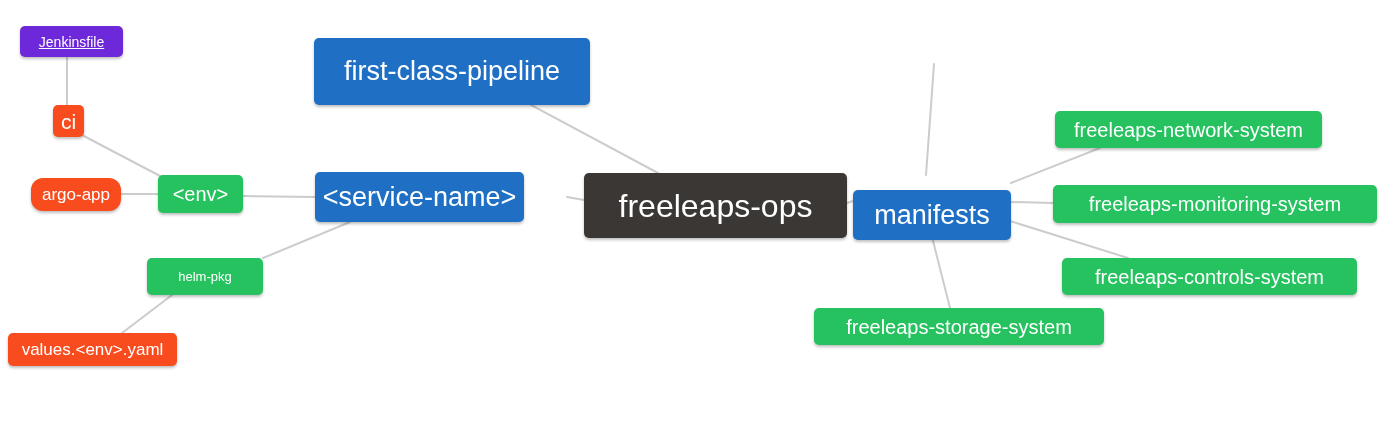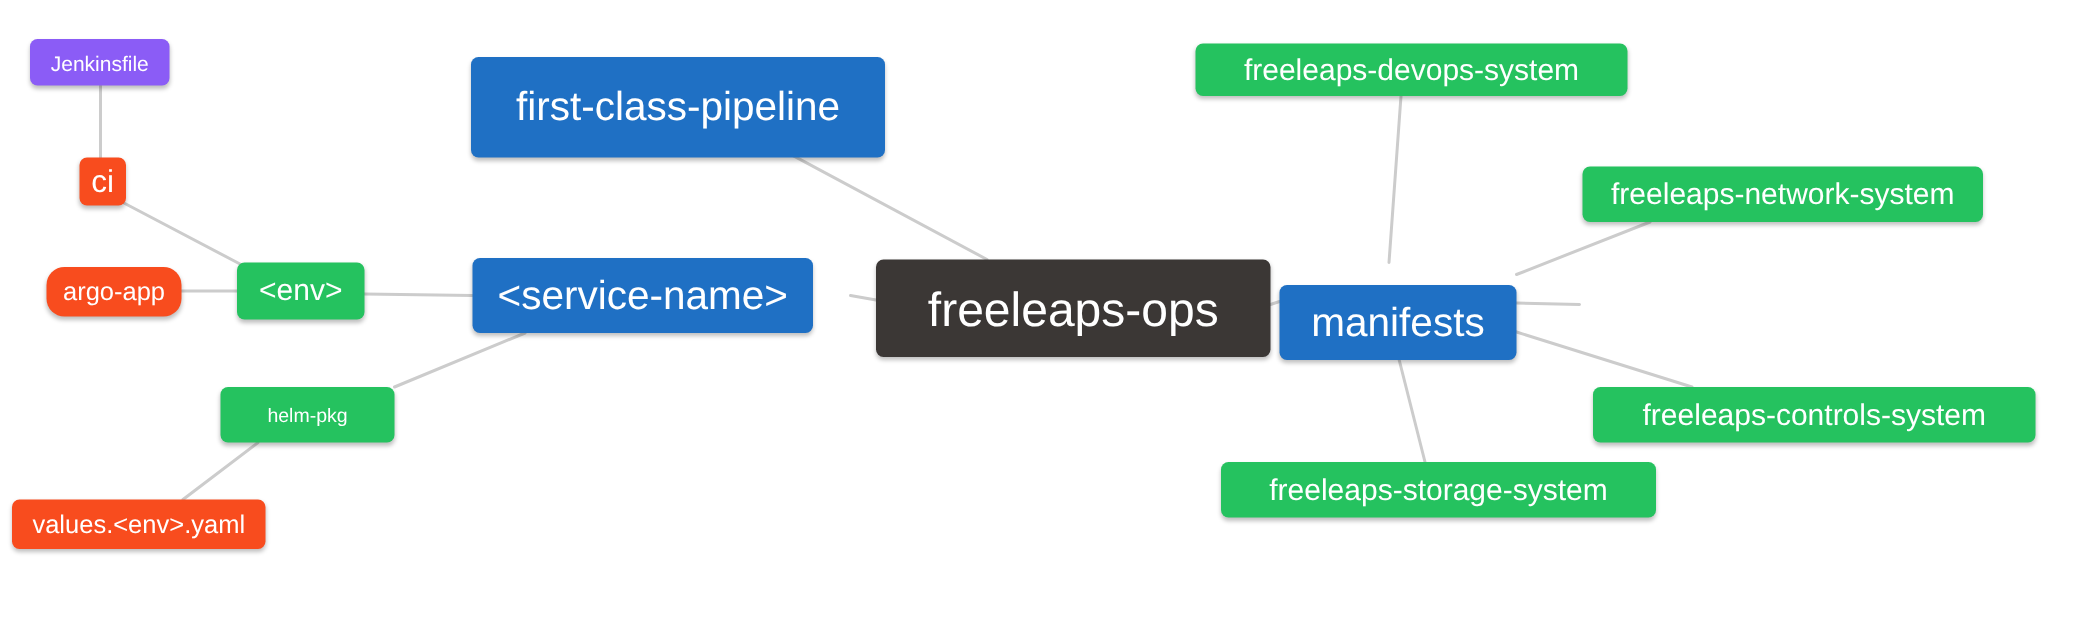--- a/index.html
+++ b/index.html
@@ -49,27 +49,27 @@
       <line x1="172" y1="295" x2="122" y2="333" stroke="#cccccc" stroke-width="2" stroke-linecap="round"></line>
       <line x1="503" y1="90" x2="658" y2="173" stroke="#cccccc" stroke-width="2" stroke-linecap="round"></line>
       <line x1="567" y1="197" x2="584" y2="200" stroke="#cccccc" stroke-width="2" stroke-linecap="round"></line>
       <line x1="847" y1="203" x2="853" y2="201" stroke="#cccccc" stroke-width="2" stroke-linecap="round"></line>
       <line x1="934" y1="64" x2="926" y2="175" stroke="#cccccc" stroke-width="2" stroke-linecap="round"></line>
       <line x1="1011" y1="183" x2="1100" y2="148" stroke="#cccccc" stroke-width="2" stroke-linecap="round"></line>
       <line x1="1011" y1="202" x2="1053" y2="203" stroke="#cccccc" stroke-width="2" stroke-linecap="round"></line>
       <line x1="1010" y1="221" x2="1128" y2="258" stroke="#cccccc" stroke-width="2" stroke-linecap="round"></line>
       <line x1="929" y1="225" x2="950" y2="308" stroke="#cccccc" stroke-width="2" stroke-linecap="round"></line>
     </svg>
-<div class="node" style="left: 20px; top: 26px; width: 93px; height: 31px; font-size: 14px; background: #8b5cf6; color: rgb(255, 255, 255);">Jenkinsfile</div>
+<div class="node" style="left: 20px; top: 26px; width: 103px; height: 31px; font-size: 14px; background: #6d28d9; color: rgb(255, 255, 255); text-decoration: underline;">Jenkinsfile</div>
     <div class="node" style="left: 53px; top: 105px; width: 31px; height: 32px; font-size: 21px; background: rgb(248, 76, 30); color: rgb(255, 255, 255);">ci</div>
     <div class="node" style="left: 31px; top: 178px; width: 90px; height: 33px; font-size: 17px; background: rgb(248, 76, 30); color: rgb(255, 255, 255); border-radius: 12px;">argo-app</div>
     <div class="node" style="left: 158px; top: 175px; width: 85px; height: 38px; font-size: 20px; background: rgb(37, 194, 95); color: rgb(255, 255, 255);">&lt;env&gt;</div>
     <div class="node" style="left: 147px; top: 258px; width: 116px; height: 37px; font-size: 13px; background: rgb(37, 194, 95); color: rgb(255, 255, 255);">helm-pkg</div>
     <div class="node" style="left: 8px; top: 333px; width: 169px; height: 33px; font-size: 17px; background: rgb(248, 76, 30); color: rgb(255, 255, 255);">values.&lt;env&gt;.yaml</div>
     <div class="node" style="left: 314px; top: 38px; width: 276px; height: 67px; font-size: 27px; background: rgb(31, 112, 196); color: rgb(255, 255, 255);">first-class-pipeline</div>
-    <div class="node" style="left: 315px; top: 172px; width: 227px; height: 50px; font-size: 27px; background: rgb(31, 112, 196); color: rgb(255, 255, 255);">&lt;service-name&gt;</div>
+    <div class="node" style="left: 315px; top: 172px; width: 209px; height: 50px; font-size: 27px; background: rgb(31, 112, 196); color: rgb(255, 255, 255);">&lt;service-name&gt;</div>
     <div class="node" style="left: 584px; top: 173px; width: 263px; height: 65px; font-size: 32px; background: rgb(59, 55, 53); color: rgb(255, 255, 255);">freeleaps-ops</div>
     <div class="node" style="left: 853px; top: 175px; width: 158px; height: 50px; font-size: 27px; background: rgb(31, 112, 196); color: rgb(255, 255, 255); margin-top: 15px;">manifests</div>
-    <div class="node" style="left: 797px; top: 29px; width: 288px; height: 35px; font-size: 20px; background: rgb(37, 194, 95); color: rgb(255, 255, 255);">freeleaps-devops-system</div>
     <div class="node" style="left: 1055px; top: 111px; width: 267px; height: 37px; font-size: 20px; background: rgb(37, 194, 95); color: rgb(255, 255, 255);">freeleaps-network-system</div>
+    <div class="node" style="left: 1053px; top: 185px; width: 324px; height: 38px; font-size: 20px; background: rgb(37, 194, 95); color: rgb(255, 255, 255);">freeleaps-monitoring-system</div>
     <div class="node" style="left: 814px; top: 308px; width: 290px; height: 37px; font-size: 20px; background: rgb(37, 194, 95); color: rgb(255, 255, 255);">freeleaps-storage-system</div>
     <div class="node" style="left: 1062px; top: 258px; width: 295px; height: 37px; font-size: 20px; background: rgb(37, 194, 95); color: rgb(255, 255, 255);">freeleaps-controls-system</div>
   </div>
 
 </body></html>

